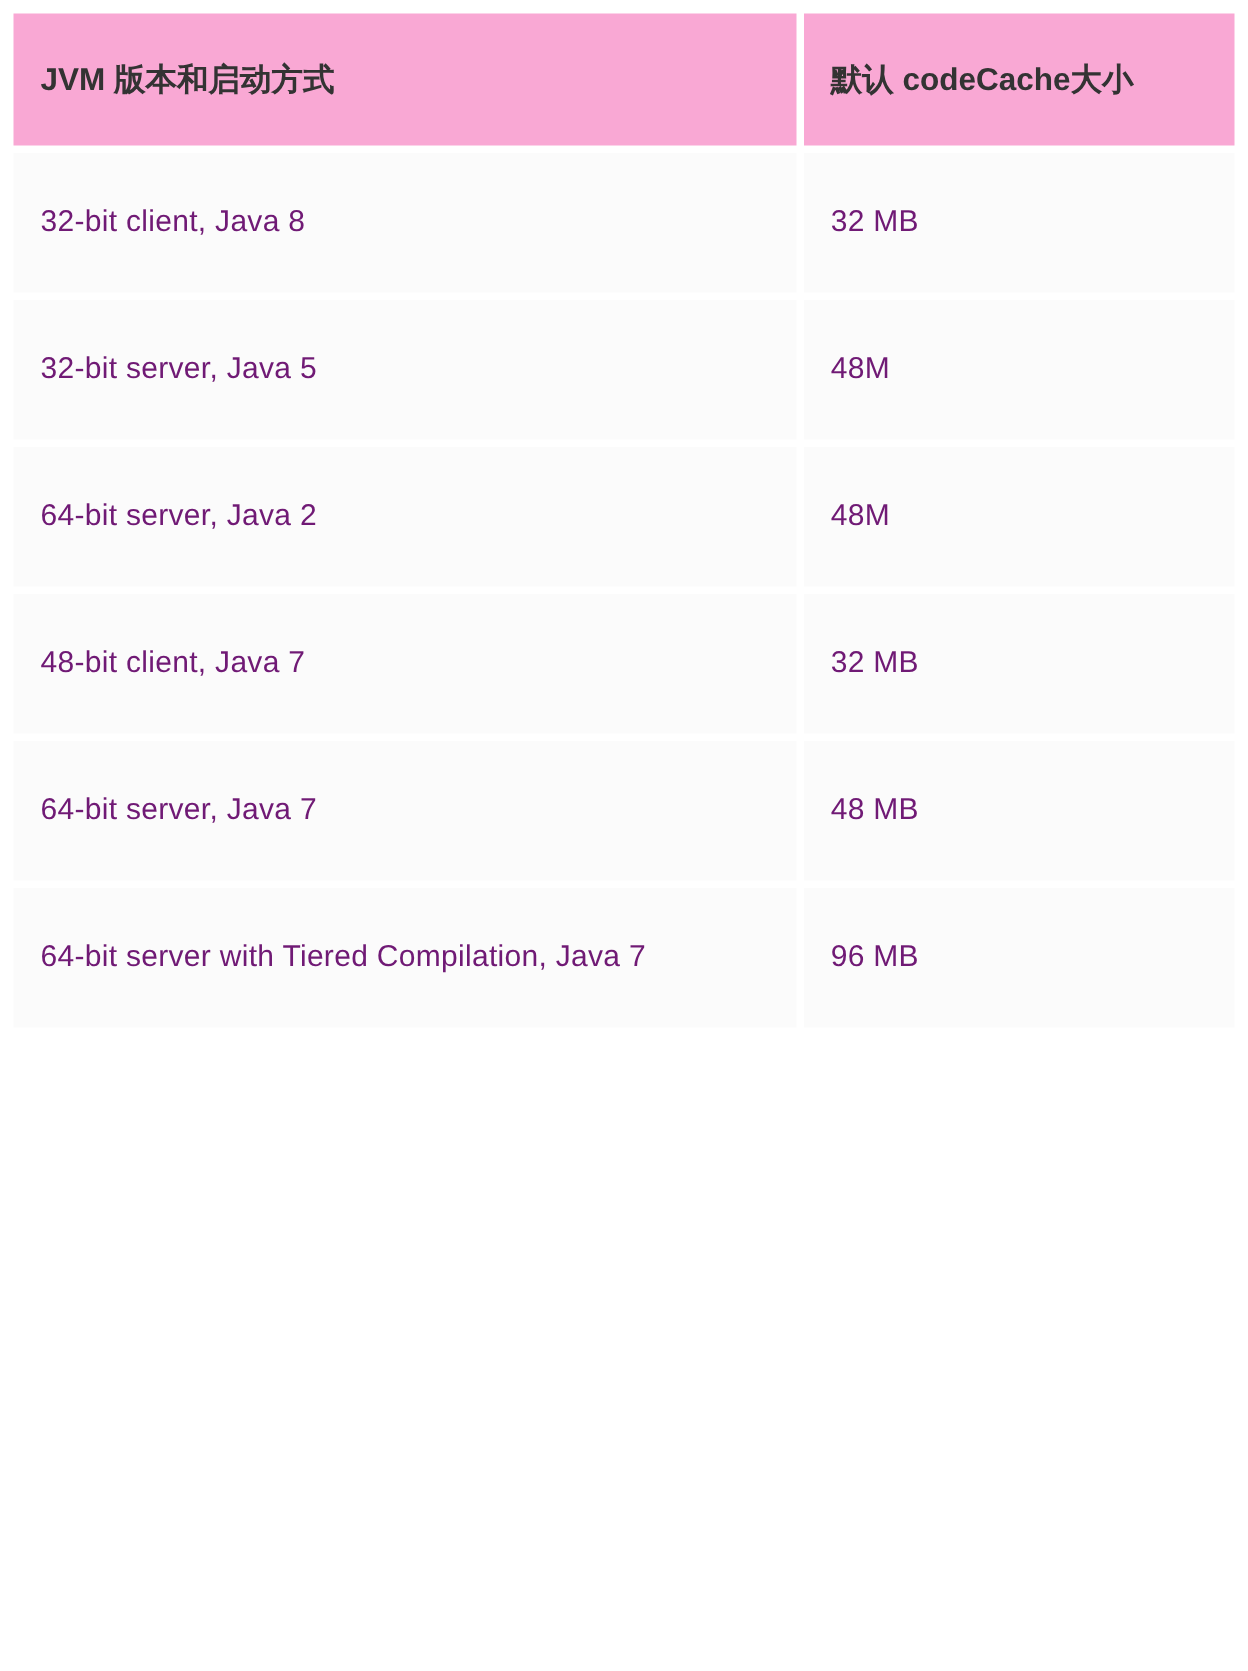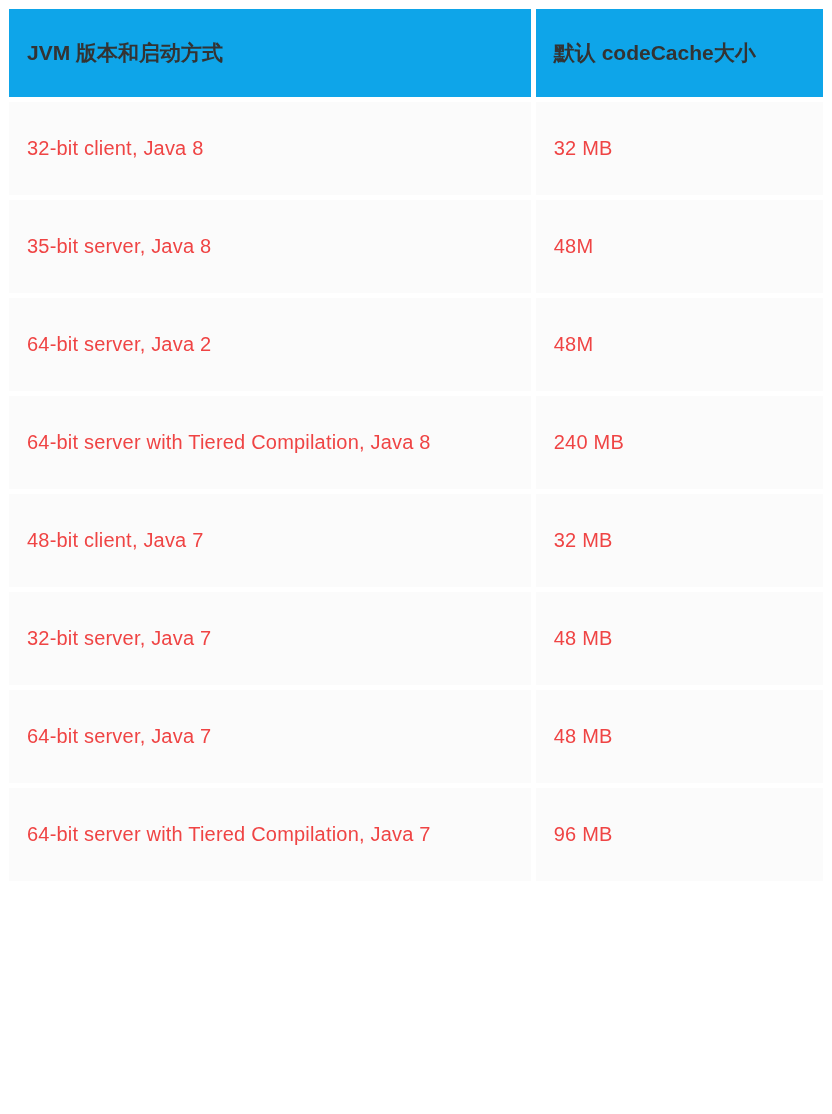--- a/index.html
+++ b/index.html
@@ -18,31 +18,31 @@
       border-spacing: 5px;
       table-layout: fixed;
     }
     col.col1 {
       width: 64.5%;
     }
     col.col2 {
       width: 35.5%;
     }
     th {
-      background: #0ea5e9;
+      background: #f9a8d4;
       text-align: left;
       font-weight: 700;
       color: #333333;
       font-size: 21px;
       padding: 30px 18px 30px 18px;
       vertical-align: middle;
     }
     td {
       background: #fbfbfb;
-      color: #ef4444;
+      color: #701a75;
       font-size: 20px;
       padding: 35px 18px;
       vertical-align: middle;
       letter-spacing: 0.2px;
     }
   </style>
 </head>
 <body>
 
 <table>
@@ -55,38 +55,30 @@
       <th>JVM 版本和启动方式</th>
       <th>默认 codeCache大小</th>
     </tr>
   </thead>
   <tbody>
     <tr>
       <td>32-bit client, Java 8</td>
       <td>32 MB</td>
     </tr>
     <tr>
-      <td>35-bit server, Java 8</td>
+      <td>32-bit server, Java 5</td>
       <td>48M</td>
     </tr>
     <tr>
       <td>64-bit server, Java 2</td>
       <td>48M</td>
     </tr>
     <tr>
-      <td>64-bit server with Tiered Compilation, Java 8</td>
-      <td>240 MB</td>
-    </tr>
-    <tr>
       <td>48-bit client, Java 7</td>
       <td>32 MB</td>
-    </tr>
-    <tr>
-      <td>32-bit server, Java 7</td>
-      <td>48 MB</td>
     </tr>
     <tr>
       <td>64-bit server, Java 7</td>
       <td>48 MB</td>
     </tr>
     <tr>
       <td>64-bit server with Tiered Compilation, Java 7</td>
       <td>96 MB</td>
     </tr>
   </tbody>

